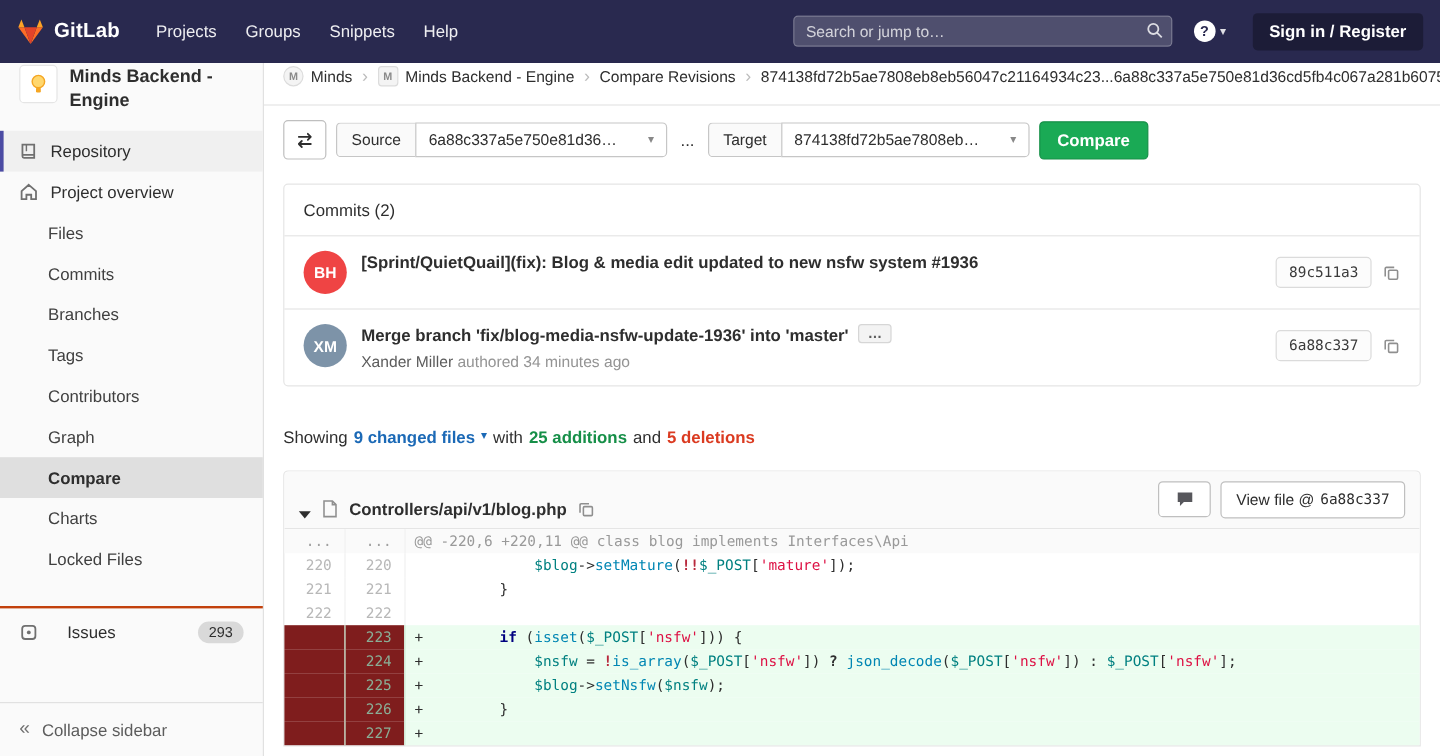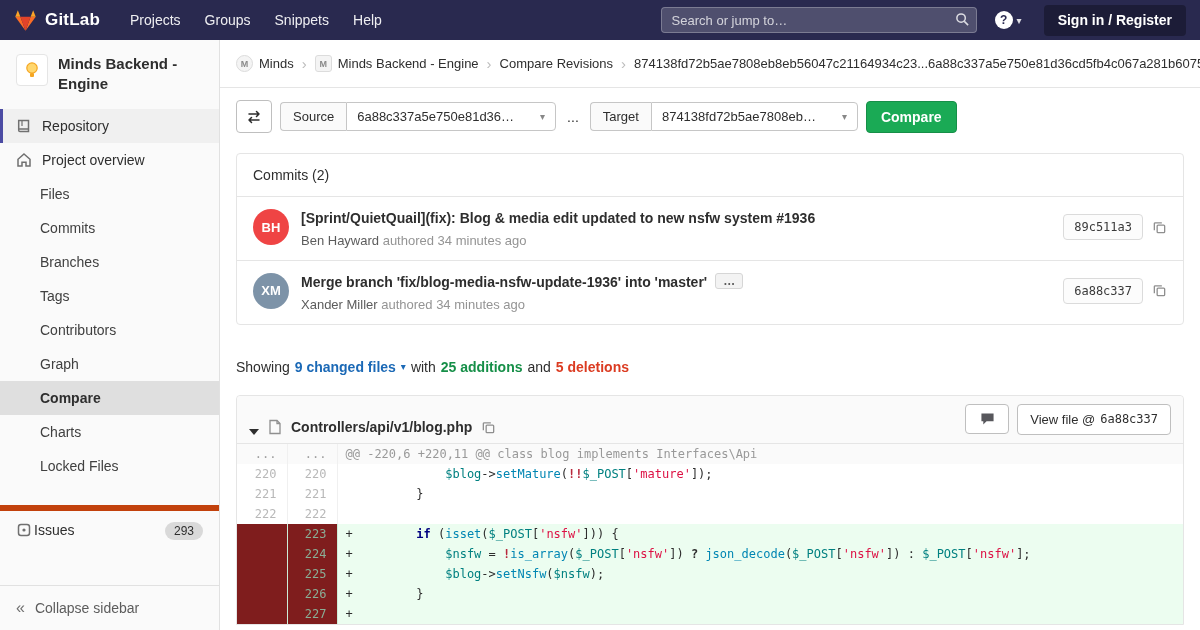--- a/index.html
+++ b/index.html
@@ -2,21 +2,21 @@
 <html><head>
 <meta charset="utf-8">
 <title>GitLab</title>
 <style>
   * { margin:0; padding:0; box-sizing:border-box; }
   html,body { width:1200px; height:630px; overflow:hidden; background:#fff;
     font-family:"Liberation Sans","DejaVu Sans",sans-serif; font-size:14px; color:#2e2e2e; }
   .mono { font-family:"DejaVu Sans Mono","Liberation Mono",monospace; }
 
   
-  .navbar { position:fixed; top:0; left:0; right:0; height:40px; background:#29294f;
+  .navbar { position:fixed; top:0; left:0; right:0; height:52px; background:#29294f;
     display:flex; align-items:center; padding:0 14px; z-index:50; }
   .brand { display:flex; align-items:center; gap:8px; margin-right:18px; cursor:pointer; }
   .brand-name { color:#fff; font-weight:700; font-size:17px; letter-spacing:.2px; }
   .nav-links { display:flex; align-items:center; }
   .nav-link { color:rgba(255,255,255,.92); padding:0 12px; line-height:40px; font-size:14px; cursor:pointer; }
   .nav-spacer { flex:1; }
   .search-wrap { position:relative; width:316px; margin-right:18px; }
   .search-input { width:100%; height:26px; background:rgba(255,255,255,.18); border:1px solid rgba(255,255,255,.25);
     border-radius:4px; color:#fff; padding:0 28px 0 10px; font-size:13px; outline:none; }
   .search-input::placeholder { color:rgba(255,255,255,.75); }
@@ -32,21 +32,21 @@
   .sidebar { position:fixed; top:40px; left:0; bottom:0; width:220px; background:#fafafa;
     border-right:1px solid #e1e1e1; display:flex; flex-direction:column; z-index:40; }
   .proj-head { display:flex; align-items:flex-start; gap:10px; padding:14px 16px; cursor:pointer; }
   .proj-avatar { width:32px; height:32px; border-radius:4px; background:#fff; border:1px solid #e5e5e5;
     display:flex; align-items:center; justify-content:center; flex:0 0 32px; }
   .proj-title { font-weight:600; font-size:15px; line-height:1.35; color:#2e2e2e; }
   .side-item { display:flex; align-items:center; gap:10px; padding:9px 16px; font-size:14px; color:#2e2e2e; cursor:pointer; }
   .side-item.section-active { background:#f0f0f0; border-left:3px solid #4b4ba3; padding-left:13px; }
   .subnav .sub-item { padding:9px 16px 9px 40px; font-size:14px; color:#404040; cursor:pointer; }
   .subnav .sub-item.active { background:#dfdfdf; color:#2e2e2e; font-weight:600; }
-  .issues-item { margin-top:22px; border-top:6px solid #c2410c; display:flex; align-items:flex-start; gap:2px;
+  .issues-item { margin-top:22px; border-top:2px solid #c2410c; display:flex; align-items:center; gap:24px;
     padding:11px 16px; cursor:pointer; }
   .count-badge { margin-left:auto; background:#d9d9d9; color:#2e2e2e; border-radius:10px;
     font-size:12px; padding:2px 9px; }
   .collapse-item { margin-top:auto; border-top:1px solid #e1e1e1; display:flex; align-items:center; gap:10px;
     padding:13px 16px; color:#5c5c5c; font-size:14px; cursor:pointer; }
 
   
   .main { margin-left:220px; padding-top:40px; }
   .breadcrumbs { height:48px; display:flex; align-items:center; gap:8px; padding:0 16px;
     border-bottom:1px solid #e5e5e5; font-size:13px; color:#2e2e2e; white-space:nowrap; }
@@ -288,21 +288,20 @@
       <button class="btn-green">Compare</button>
     </div>
 
     <div class="panel">
       <div class="panel-head">Commits (2)</div>
 
       <div class="commit-row">
         <span class="avatar c0">BH</span>
         <div class="commit-main">
           <div class="commit-title">[Sprint/QuietQuail](fix): Blog &amp; media edit updated to new nsfw system #1936</div>
-          <div class="commit-meta"><span class="commit-author">Ben Hayward</span><span> authored 34 minutes ago</span></div>
         </div>
         <div class="commit-right">
           <span class="sha-box mono">89c511a3</span>
           <span class="copy-btn">
             <svg width="15" height="15" viewBox="0 0 16 16" fill="none" stroke="#8f8f8f" stroke-width="1.4">
               <rect x="5.5" y="5.5" width="8" height="8" rx="1"></rect>
                 <path d="M10.5 3 H3.5 a1 1 0 0 0 -1 1 V11"></path>
             </svg>
           </span>
         </div>

